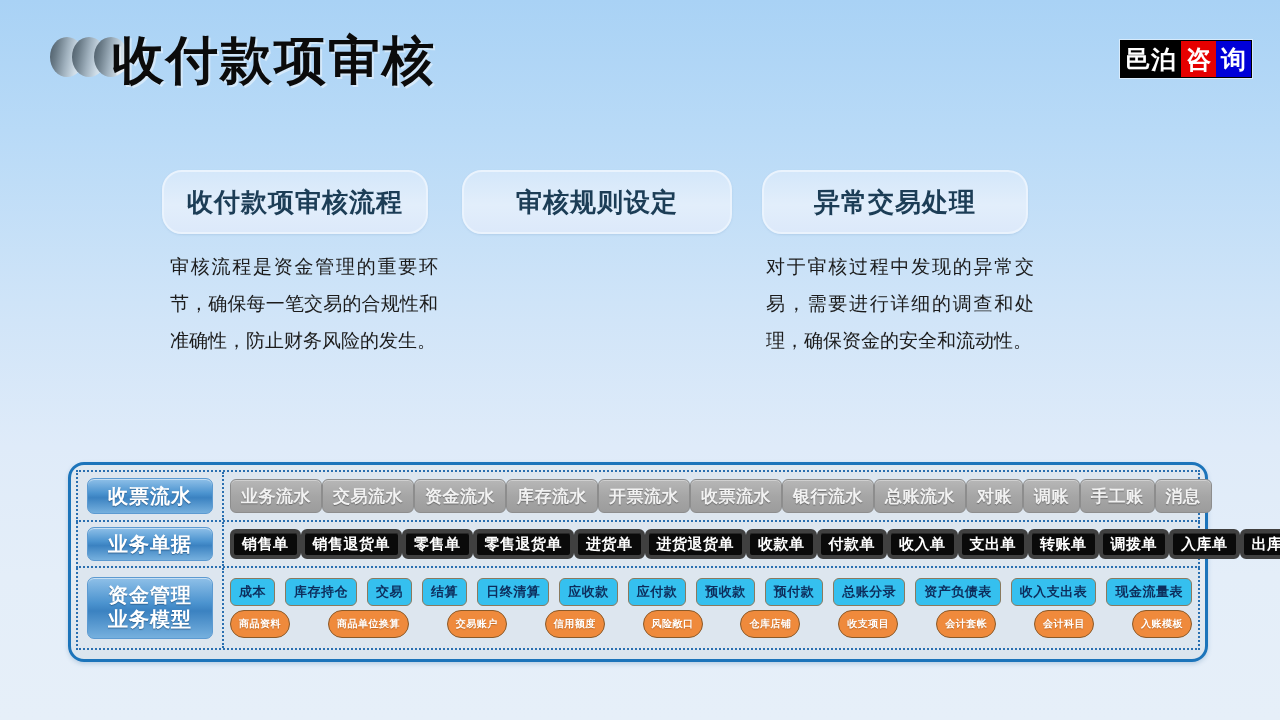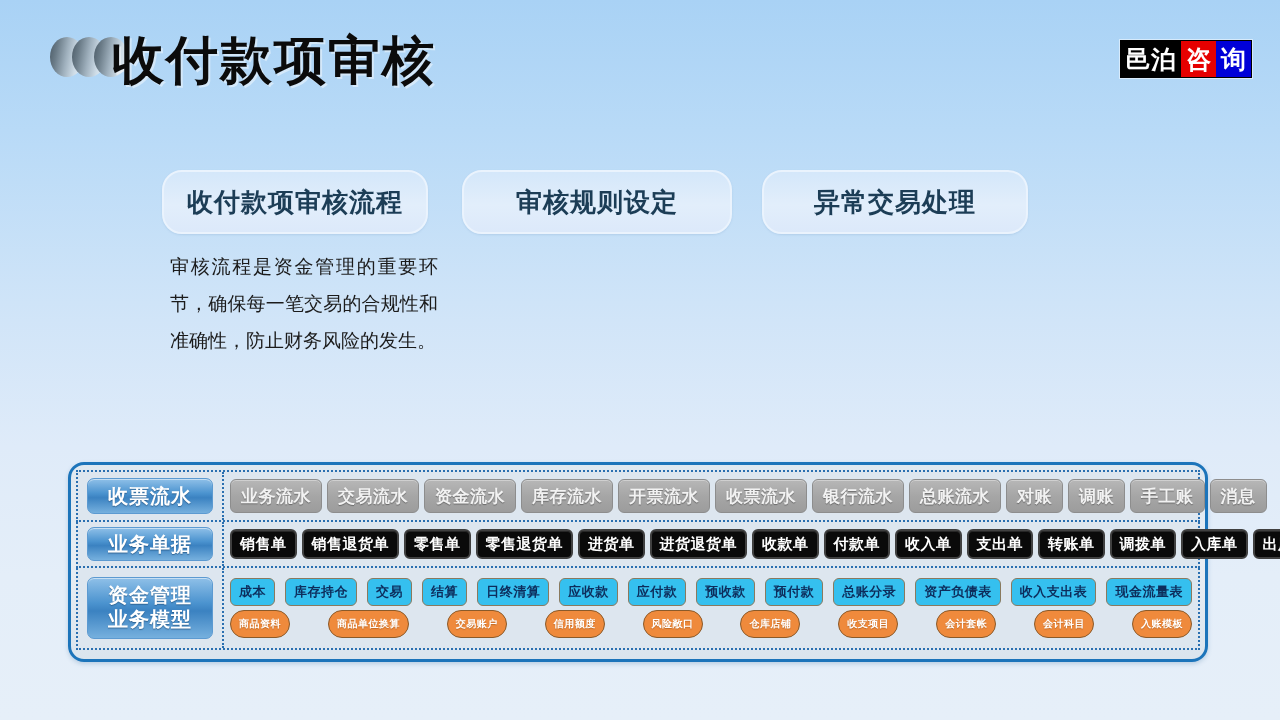--- a/index.html
+++ b/index.html
@@ -108,42 +108,42 @@
     display:flex;flex-direction:column;align-items:center;justify-content:center;
     box-shadow:inset 0 1px 0 rgba(255,255,255,.5);
   }
   .prow.r1 .rlabel-chip{height:36px;}
   .prow.r2 .rlabel-chip{height:34px;}
   .prow.r3 .rlabel-chip{height:62px;line-height:1.18;}
 
   .chipwrap{flex:1;display:flex;flex-direction:column;justify-content:center;}
   .chips{
     display:flex;align-items:center;justify-content:space-between;
-    padding:0 6px;gap:5px;
+    padding:0 6px;
   }
   .chip{
     flex:0 1 auto;
     display:flex;align-items:center;justify-content:center;
     white-space:nowrap;box-sizing:border-box;
     font-weight:bold;letter-spacing:.5px;
   }
 
   
   .chip.gray{
     height:34px;padding:0 10px;border-radius:6px;
     background:linear-gradient(to bottom,#b7b7b7 0%,#a6a6a6 50%,#9c9c9c 100%);
     border:1px solid #8d8d8d;
     color:#f2f2f2;font-size:17px;
     text-shadow:0 1px 1px rgba(0,0,0,.35);
     box-shadow:inset 0 1px 0 rgba(255,255,255,.35);
   }
   
   .chip.black{
     height:30px;padding:0 8px;border-radius:6px;
-    background:#0a0a0a;border:2px solid #404040;
+    background:#0a0a0a;border:4px solid #404040;
     color:#fff;font-size:15px;
     box-shadow:inset 0 1px 0 rgba(255,255,255,.12);
   }
   
   .chip.cyan{
     height:28px;padding:0 8px;border-radius:6px;
     background:#35c0ef;border:1px solid #8a7a5e;
     color:#0d2d5c;font-size:13px;
   }
   
@@ -187,20 +187,21 @@
   <div class="card c2">
     <div class="card-head">
       <span class="card-head-text">审核规则设定</span>
     </div>
   </div>
 
   <div class="card c3">
     <div class="card-head">
       <span class="card-head-text">异常交易处理</span>
     </div>
+    <div class="card-body">对于审核过程中发现的异常交易，需要进行详细的调查和处理，确保资金的安全和流动性。</div>
   </div>
 </div>
 
 <div id="panel">
 
   <div class="prow r1">
     <div class="rlabel">
       <div class="rlabel-chip">收票流水</div>
     </div>
     <div class="chipwrap">

